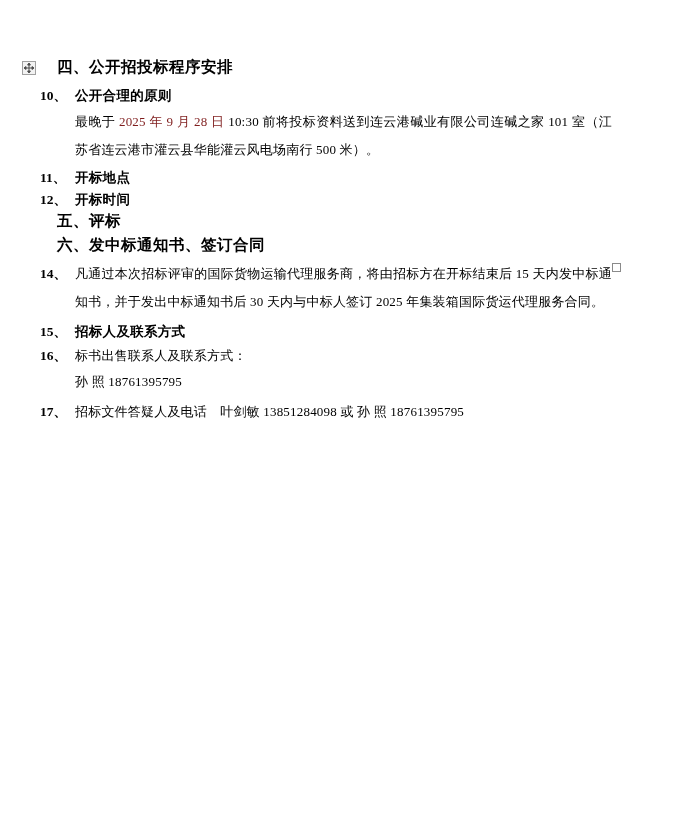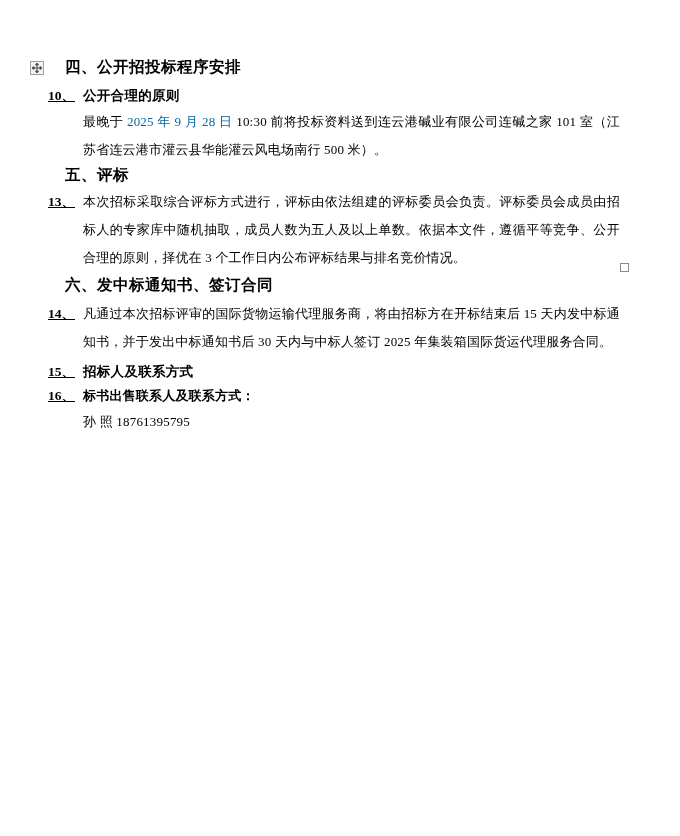--- a/index.html
+++ b/index.html
@@ -8,21 +8,20 @@
     width: 680px; height: 836px;
     font-family: "Liberation Serif", "DejaVu Serif", serif;
     color: #000000;
     position: relative;
     overflow: hidden;
   }
   .page {
     position: relative;
     width: 668px; height: 836px;
     background: #ffffff;
-    margin-left: 8px;
   }
   
   .move-handle {
     position: absolute; left: 22px; top: 61px;
     width: 14px; height: 14px;
     border: 1px solid #a0a0a0;
     background: #f2f2f2;
     display: flex; align-items: center; justify-content: center;
     cursor: move;
   }
@@ -44,47 +43,46 @@
     color: #000;
     letter-spacing: 0.5px;
   }
   .row { display: flex; margin-left: 40px; align-items: baseline; }
   .num {
     width: 35px; flex-shrink: 0;
     font-family: "Liberation Serif", "DejaVu Serif", serif;
     font-weight: bold;
     font-size: 13.5px;
     line-height: 20px;
-    text-decoration: underline;
   }
   .row.flow .num { line-height: 28px; }
   .ititle {
     font-family: "Liberation Sans", "DejaVu Sans", sans-serif;
     font-weight: bold;
     font-size: 13.5px;
     line-height: 20px;
     letter-spacing: 0.3px;
   }
   .ititle.reg {
     font-family: "Liberation Serif", "DejaVu Serif", serif;
-    font-weight: bold;
+    font-weight: normal;
     font-size: 13px;
     letter-spacing: 0.2px;
   }
   .body {
     margin-left: 75px;
     width: 537px;
     font-size: 13px;
     line-height: 28px;
     text-align: justify;
     text-justify: inter-ideograph;
     letter-spacing: 0.2px;
   }
   .row.flow .body { margin-left: 0; }
-  .red { color: #0369a1; }
+  .red { color: #7f1d1d; }
   
   .mt2  { margin-top: 2px; }
   .mt4  { margin-top: 4px; }
   .mt6  { margin-top: 6px; align-items: flex-end; }
   .mt8  { margin-top: 8px; }
 </style>
 </head>
 <body>
 
 <div class="page">
@@ -107,43 +105,51 @@
   <div class="content">
 
     <div class="sec">四、公开招投标程序安排</div>
 
     <div class="row mt8">
       <span class="num">10、</span>
       <span class="ititle">公开合理的原则</span>
     </div>
     <p class="body mt2"><span>最晚于 </span><span class="red">2025 年 9 月 28 日</span><span> 10:30 前将投标资料送到连云港碱业有限公司连碱之家 101 室（江苏省连云港市灌云县华能灌云风电场南行 500 米）。</span></p>
 
+    <div class="row mt4">
+      <span class="num">11、</span>
+      <span class="ititle">开标地点</span>
+    </div>
 
+    <div class="row mt2">
+      <span class="num">12、</span>
+      <span class="ititle">开标时间</span>
+    </div>
 
     <div class="sec">五、评标</div>
 
-    <div class="row flow mt2">
-      <span class="num">13、</span>
-      <p class="body">本次招标采取综合评标方式进行，评标由依法组建的评标委员会负责。评标委员会成员由招标人的专家库中随机抽取，成员人数为五人及以上单数。依据本文件，遵循平等竞争、公开合理的原则，择优在 3 个工作日内公布评标结果与排名竞价情况。</p>
-    </div>
 
     <div class="sec mt2">六、发中标通知书、签订合同</div>
 
     <div class="row flow mt4">
       <span class="num">14、</span>
       <p class="body">凡通过本次招标评审的国际货物运输代理服务商，将由招标方在开标结束后 15 天内发中标通知书，并于发出中标通知书后 30 天内与中标人签订 2025 年集装箱国际货运代理服务合同。</p>
     </div>
 
 
     <div class="row mt6">
       <span class="num">15、</span>
       <span class="ititle">招标人及联系方式</span>
     </div>
 
     <div class="row mt4">
       <span class="num">16、</span>
       <span class="ititle reg">标书出售联系人及联系方式：</span>
     </div>
     <p class="body mt2">孙 照 18761395795</p>
 
+    <div class="row flow mt2">
+      <span class="num">17、</span>
+      <p class="body">招标文件答疑人及电话　叶剑敏 13851284098 或 孙 照 18761395795</p>
+    </div>
 
   </div>
 </div>
 
 </body></html>

